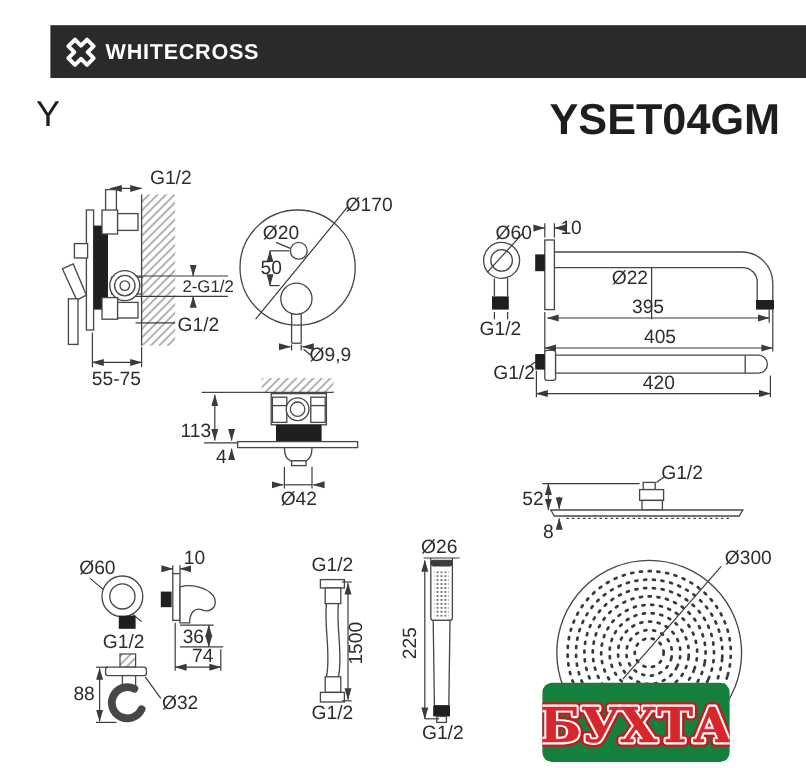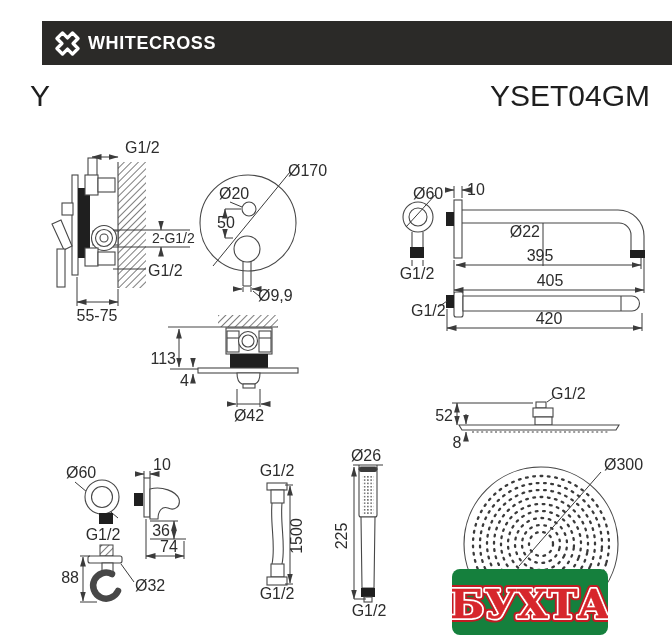--- a/index.html
+++ b/index.html
@@ -3,21 +3,21 @@
 <meta charset="utf-8">
 <style>
   html,body { margin:0; padding:0; background:#ffffff; }
   .page { position:relative; width:672px; height:640px; background:#fff; overflow:hidden;
           font-family:"Liberation Sans", sans-serif; }
   .banner { position:absolute; left:21px; top:21px; width:642px; height:44px;
             background:#2b2a28; display:flex; align-items:center; padding-left:9px; box-sizing:border-box;margin-left:21px; }
   .banner .logo { width:33px; height:33px; flex:0 0 auto; }
   .banner .brand { color:#ffffff; font-size:18px; font-weight:600; letter-spacing:0.6px; margin-left:4px; }
   .series { position:absolute; left:30px; top:79px; font-size:30px; color:#1e1e1e; }
-  .model  { position:absolute; right:22px; top:79px; font-size:30px; color:#1e1e1e; }
+  .model  { position:absolute; right:22px; top:79px; font-size:36px; color:#1e1e1e;font-weight:bold; }
   svg.draw { position:absolute; left:0; top:0; width:672px; height:640px; }
   svg.draw text { font-family:"Liberation Sans", sans-serif; font-size:16px; fill:#2d2d2d; }
   svg.draw text.sm { font-size:14px; }
   .d  { stroke:#3b3b3b; stroke-width:1; fill:none; }
   .dm { stroke:#3b3b3b; stroke-width:1; fill:none; marker-start:url(#ar); marker-end:url(#ar); }
   .me { stroke:#3b3b3b; stroke-width:1; fill:none; marker-end:url(#ar); }
   .s  { stroke:#474747; stroke-width:1.1; fill:#ffffff; }
   .sn { stroke:#474747; stroke-width:1.1; fill:none; }
   .blk{ fill:#1f1f1f; stroke:none; }
   .ring { stroke:#3a3a3a; stroke-width:2.3; fill:none; stroke-dasharray:1.7 5.6; stroke-linecap:round; }

